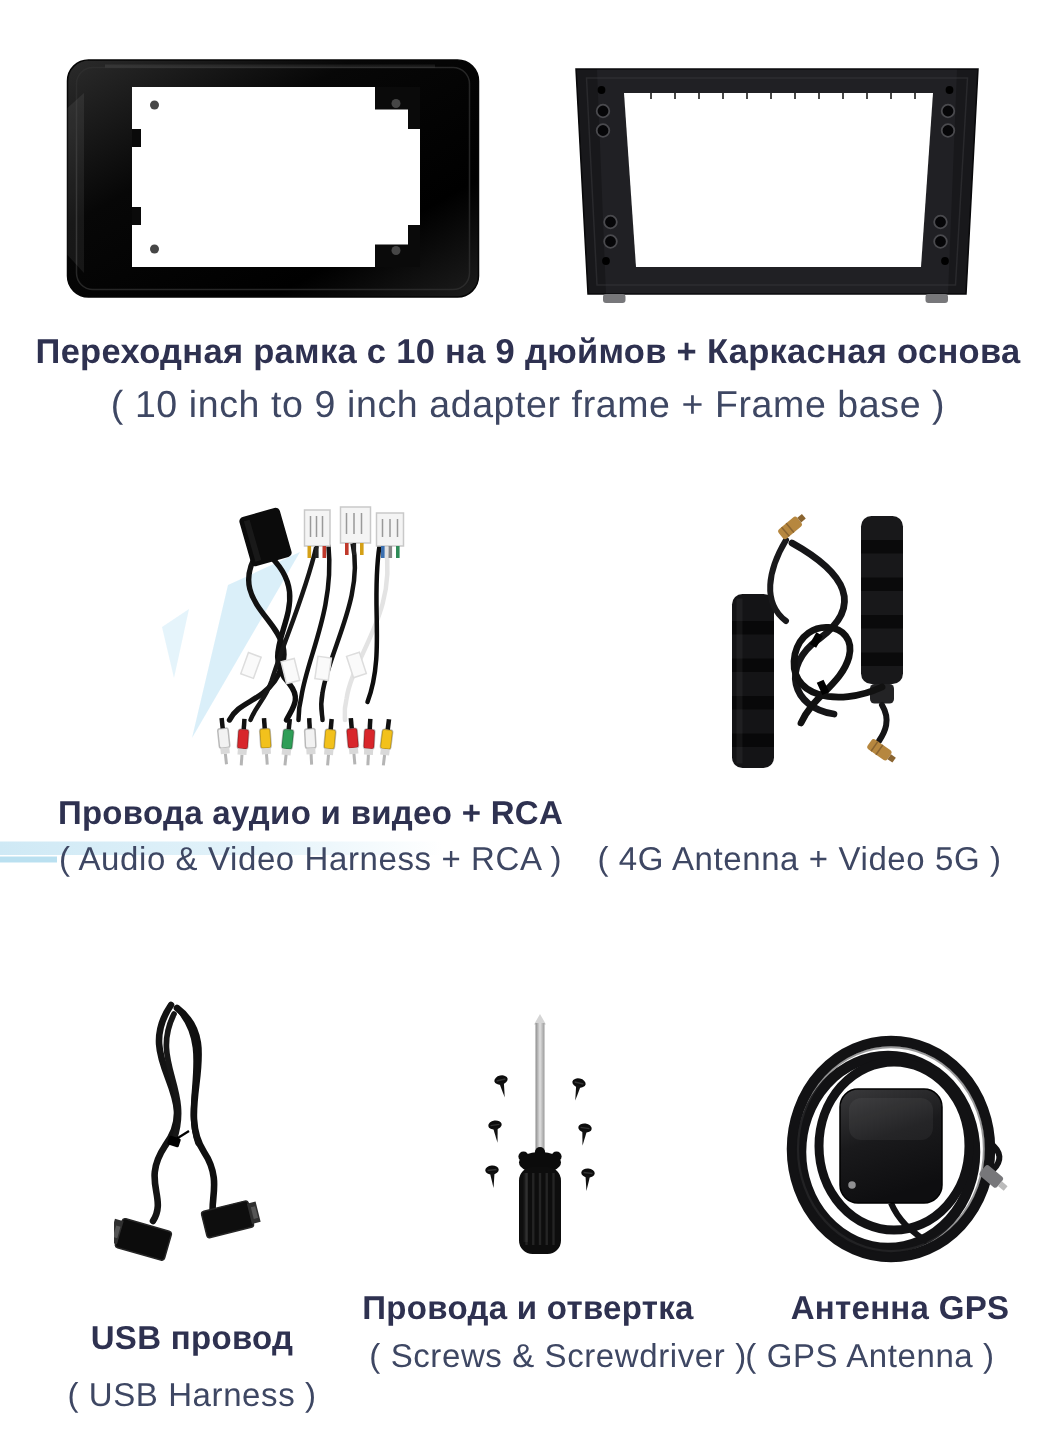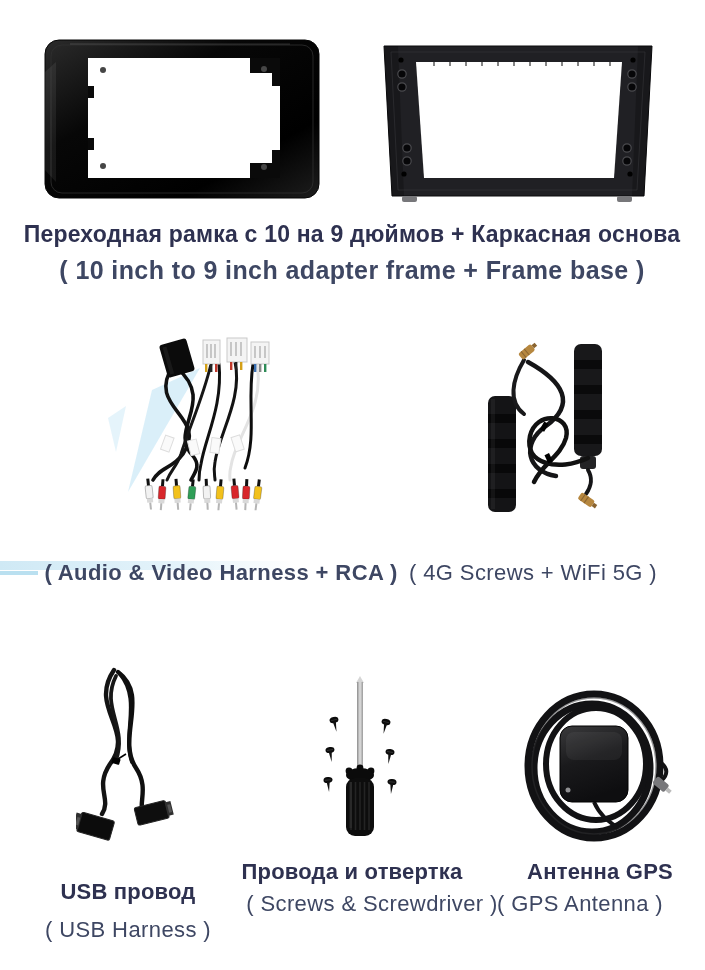--- a/index.html
+++ b/index.html
@@ -6,21 +6,21 @@
   .canvas{
     position:relative;width:705px;height:954px;background:#ffffff;
     font-family:"Liberation Sans","DejaVu Sans",sans-serif;overflow:hidden;
   }
   .photo{position:absolute;}
   .photo svg{display:block;width:100%;height:100%;}
   .cap{position:absolute;white-space:nowrap;transform:translateX(-50%);}
   .ru{color:#2e3150;font-weight:700;font-size:22px;letter-spacing:.2px;}
   .en{color:#3e4763;font-weight:400;font-size:22px;letter-spacing:.4px;}
   .ru.big{font-size:23px;}
-  .en.big{font-size:25px;font-weight:bold;}
+  .en.big{font-size:25px;}
   .wm-band{
     position:absolute;left:0;top:561px;width:295px;height:9px;
     background:linear-gradient(to right,#cfe9f5 0%,#e4f3fa 60%,rgba(255,255,255,0) 100%);
   }
   .wm-band2{
     position:absolute;left:0;top:571px;width:38px;height:4px;background:#a9d8ec;opacity:.8;
   }
 </style>
 </head>
 <body>
@@ -248,22 +248,23 @@
       </g>
       <g transform="translate(98,152) rotate(35)">
         <rect width="16" height="8" rx="2" fill="#b6873f"></rect>
         <rect x="16" y="2" width="4" height="4" fill="#8a6430"></rect>
         <line x1="4" y1="0" x2="4" y2="8" stroke="#8a6430" stroke-width="1"></line>
         <line x1="8" y1="0" x2="8" y2="8" stroke="#8a6430" stroke-width="1"></line>
       </g>
     </svg>
   </div>
 
-  <div class="cap en" style="left:221px;top:560px;font-weight:bold;">( Audio &amp; Video Harness + RCA )</div>
-  <div class="cap en" style="left:533px;top:560px;">( 4G Screws + WiFi 5G )</div>
+  <div class="cap ru" style="left:207px;top:529px;">Провода аудио и видео + RCA</div>
+  <div class="cap en" style="left:207px;top:560px;">( Audio &amp; Video Harness + RCA )</div>
+  <div class="cap en" style="left:533px;top:560px;">( 4G Antenna + Video 5G )</div>
 
   <div class="photo" style="left:76px;top:664px;width:110px;height:190px;">
     <svg viewBox="0 0 110 190">
       <g fill="none" stroke-linecap="round">
         <path d="M38,6 C12,44 60,66 34,100 C18,124 36,134 26,150" stroke="#131313" stroke-width="4.4"></path>
         <path d="M42,8 C74,32 40,74 60,104 C72,122 64,136 66,146" stroke="#0f0f0f" stroke-width="4.4"></path>
         <path d="M40,12 C24,44 52,62 40,96" stroke="#171717" stroke-width="3.8"></path>
         <path d="M44,10 C66,36 46,70 56,98" stroke="#101010" stroke-width="3.8"></path>
       </g>
       <rect x="36" y="94" width="8" height="6" rx="1" fill="#000" transform="rotate(18 40 97)"></rect>

